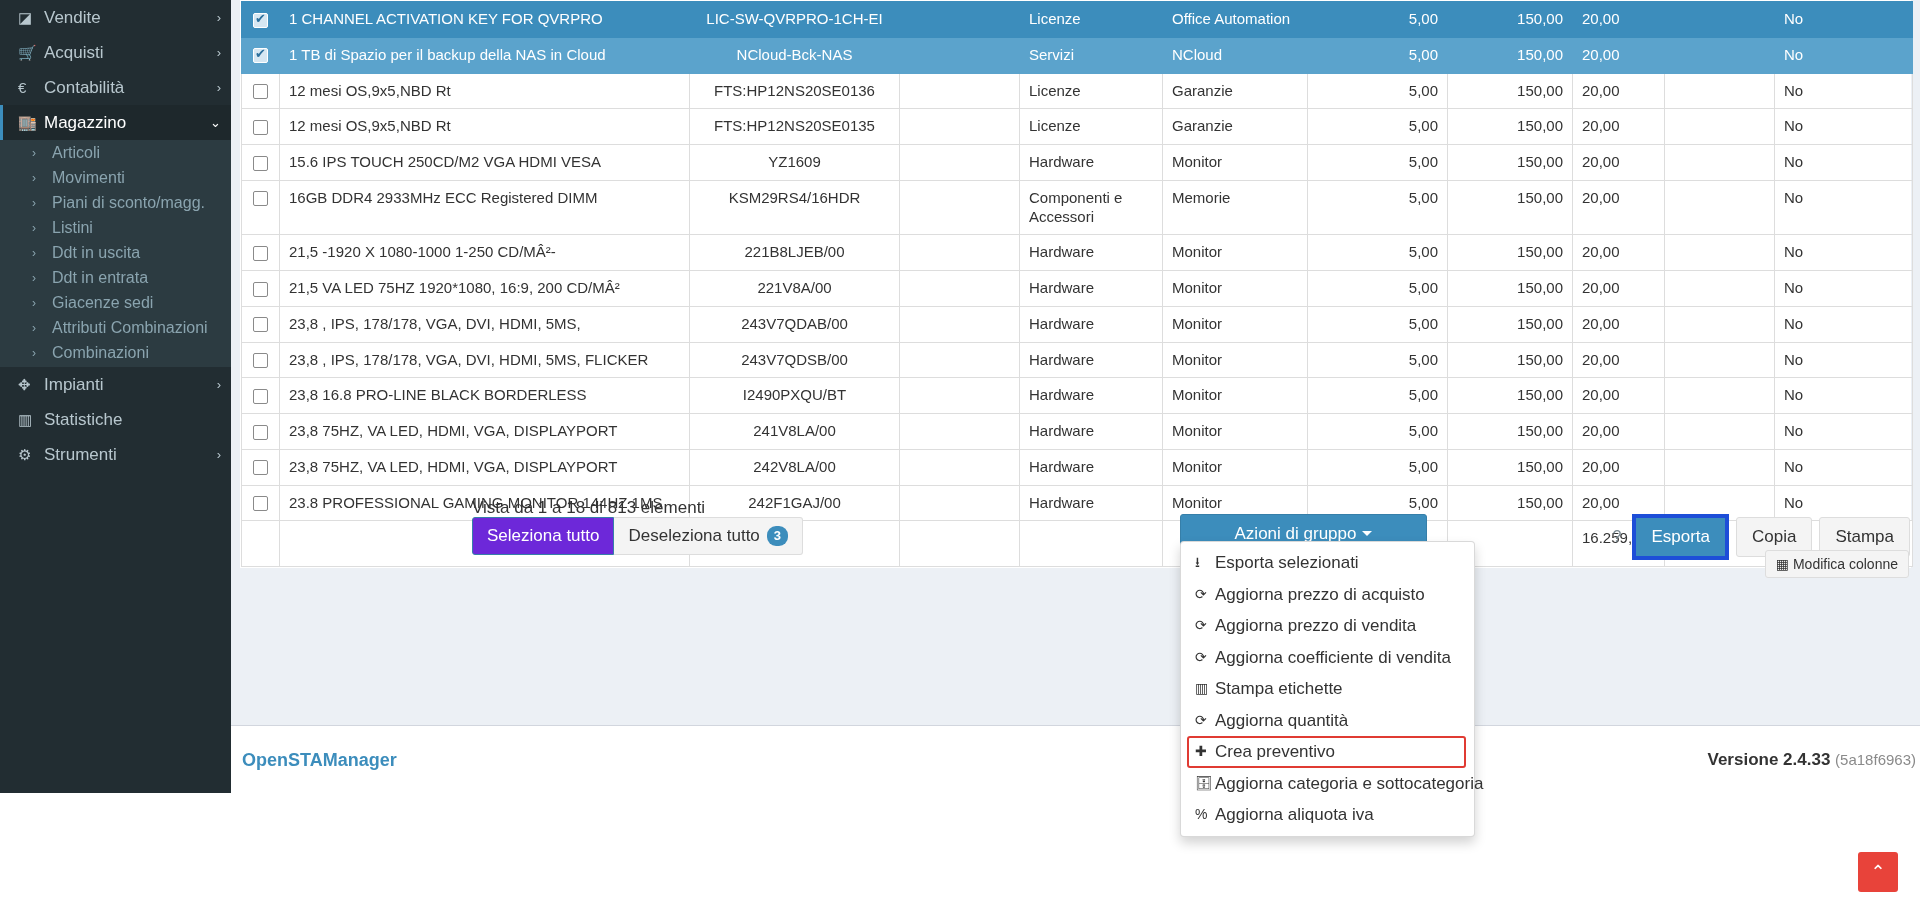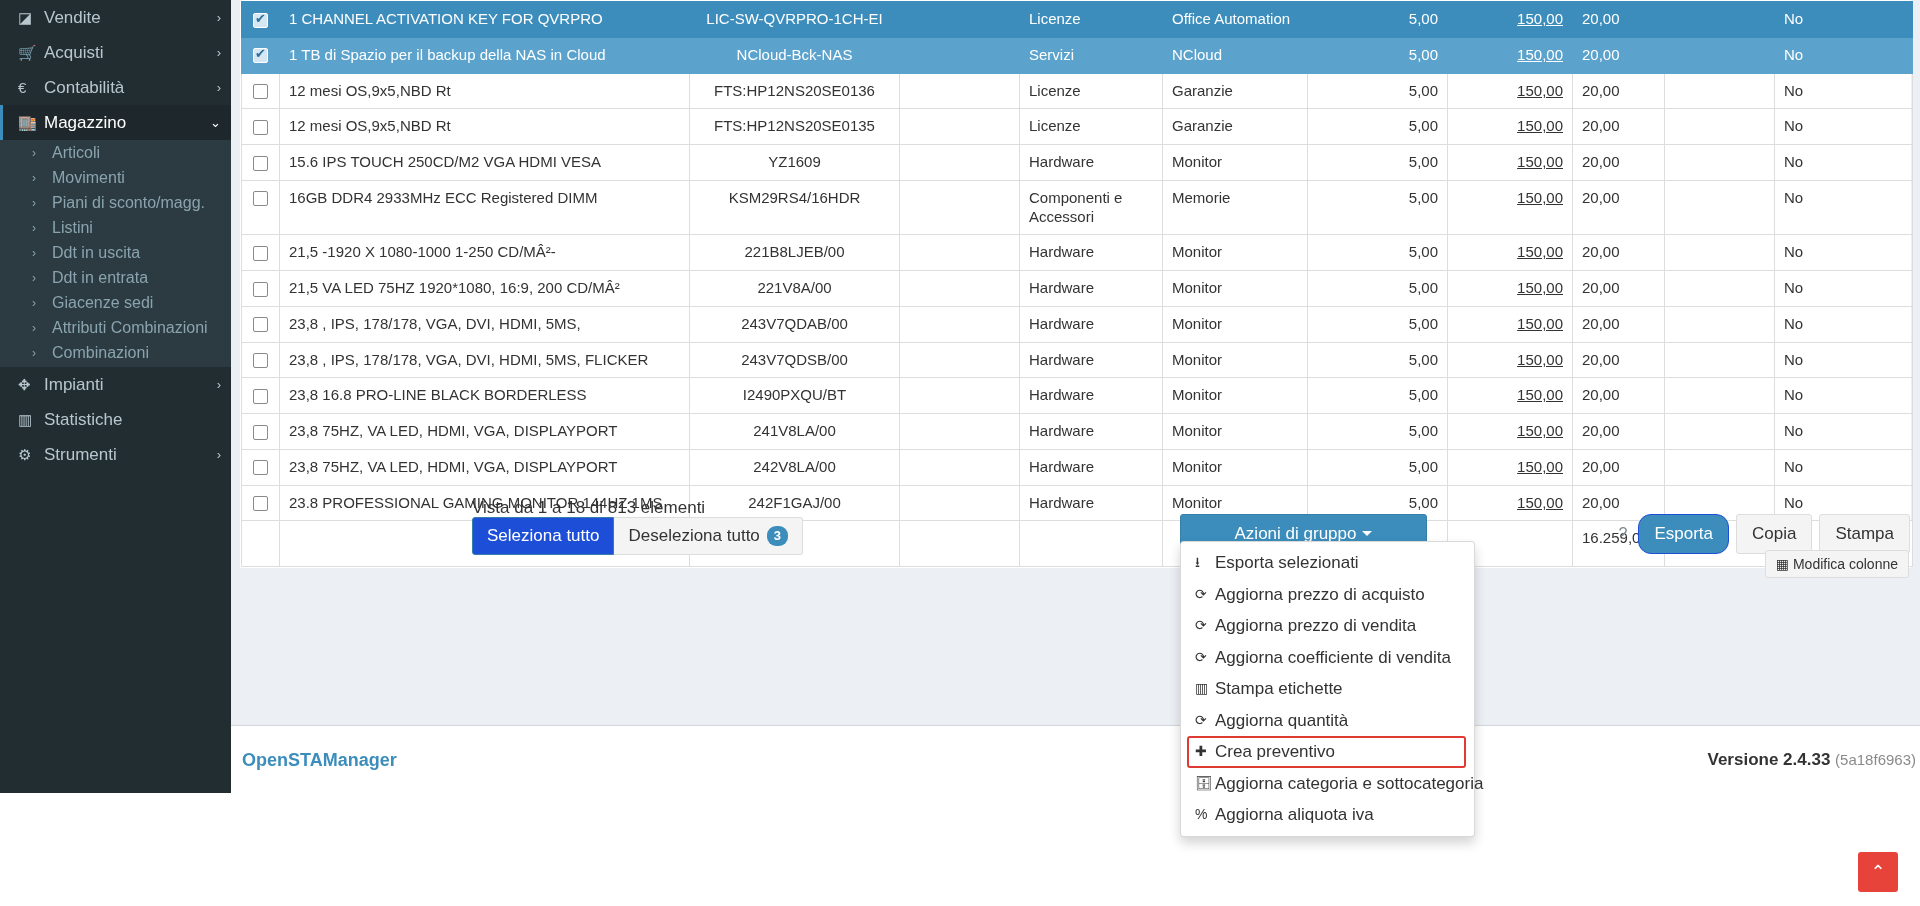--- a/index.html
+++ b/index.html
@@ -106,21 +106,21 @@
     color: #333;
     overflow: hidden;
   }
   td.c-chk { width: 38px; text-align: center; padding-top: 10px; }
   td.c-desc { width: 410px; }
   td.c-code { width: 210px; text-align: center; }
   td.c-bar  { width: 120px; }
   td.c-cat  { width: 143px; }
   td.c-sub  { width: 145px; }
   td.c-qta  { width: 140px; text-align: right; margin-top: 32px; }
-  td.c-prz  { width: 125px; text-align: right; text-decoration: underline; }
+  td.c-prz  { width: 125px; text-align: right; }
   td.c-val  { width: 92px; text-align: left; }
   td.c-note { width: 110px; }
   td.c-fin  { width: 138px; }
 
   tr.sel td { background: #3c8dbc; color: #ffffff; border-color: #3c8dbc; }
   tr.sel-light td { background: #5ba3cc; color: #ffffff; border-color: #5ba3cc; }
 
   .chk {
     display: inline-block;
     width: 15px; height: 15px;
@@ -162,21 +162,21 @@
   }
   .btn {
     font-size: 17px;
     padding: 8px 14px;
     border: 1px solid transparent;
     border-radius: 3px;
     cursor: default;
     line-height: 1.2;
     white-space: nowrap;
   }
-  .btn-primary { background: #1d4ed8; border-color: #367fa9; color: #fff; border-radius: 3px 0 0 3px; }
+  .btn-primary { background: #6d28d9; border-color: #367fa9; color: #fff; border-radius: 3px 0 0 3px; }
   .btn-default { background: #f4f4f4; border-color: #ddd; color: #333; border-radius: 0 3px 3px 0; border-left: 0; }
   .badge-dark {
     display: inline-block;
     background: #3c8dbc;
     color: #fff;
     border-radius: 9px;
     font-size: 13px;
     padding: 2px 7px;
     margin-left: 7px;
     vertical-align: 1px;
@@ -252,23 +252,23 @@
   .btn-grey {
     background: #f4f4f4;
     border: 1px solid #ddd;
     color: #333;
     border-radius: 3px;
     padding: 9px 15px;
     font-size: 17px;
   }
   .btn-blue {
     background: #3c8dbc;
-    border: 1px solid #1d4ed8;
+    border: 4px solid #1d4ed8;
     color: #fff;
-    border-radius: 13px;
+    border-radius: 0;
     padding: 9px 15px;
     font-size: 17px;
   }
   #help-icon {
     color: #7a8a92;
     font-size: 16px;
     margin-right: 4px;
   }
   #mod-colonne {
     position: absolute;

